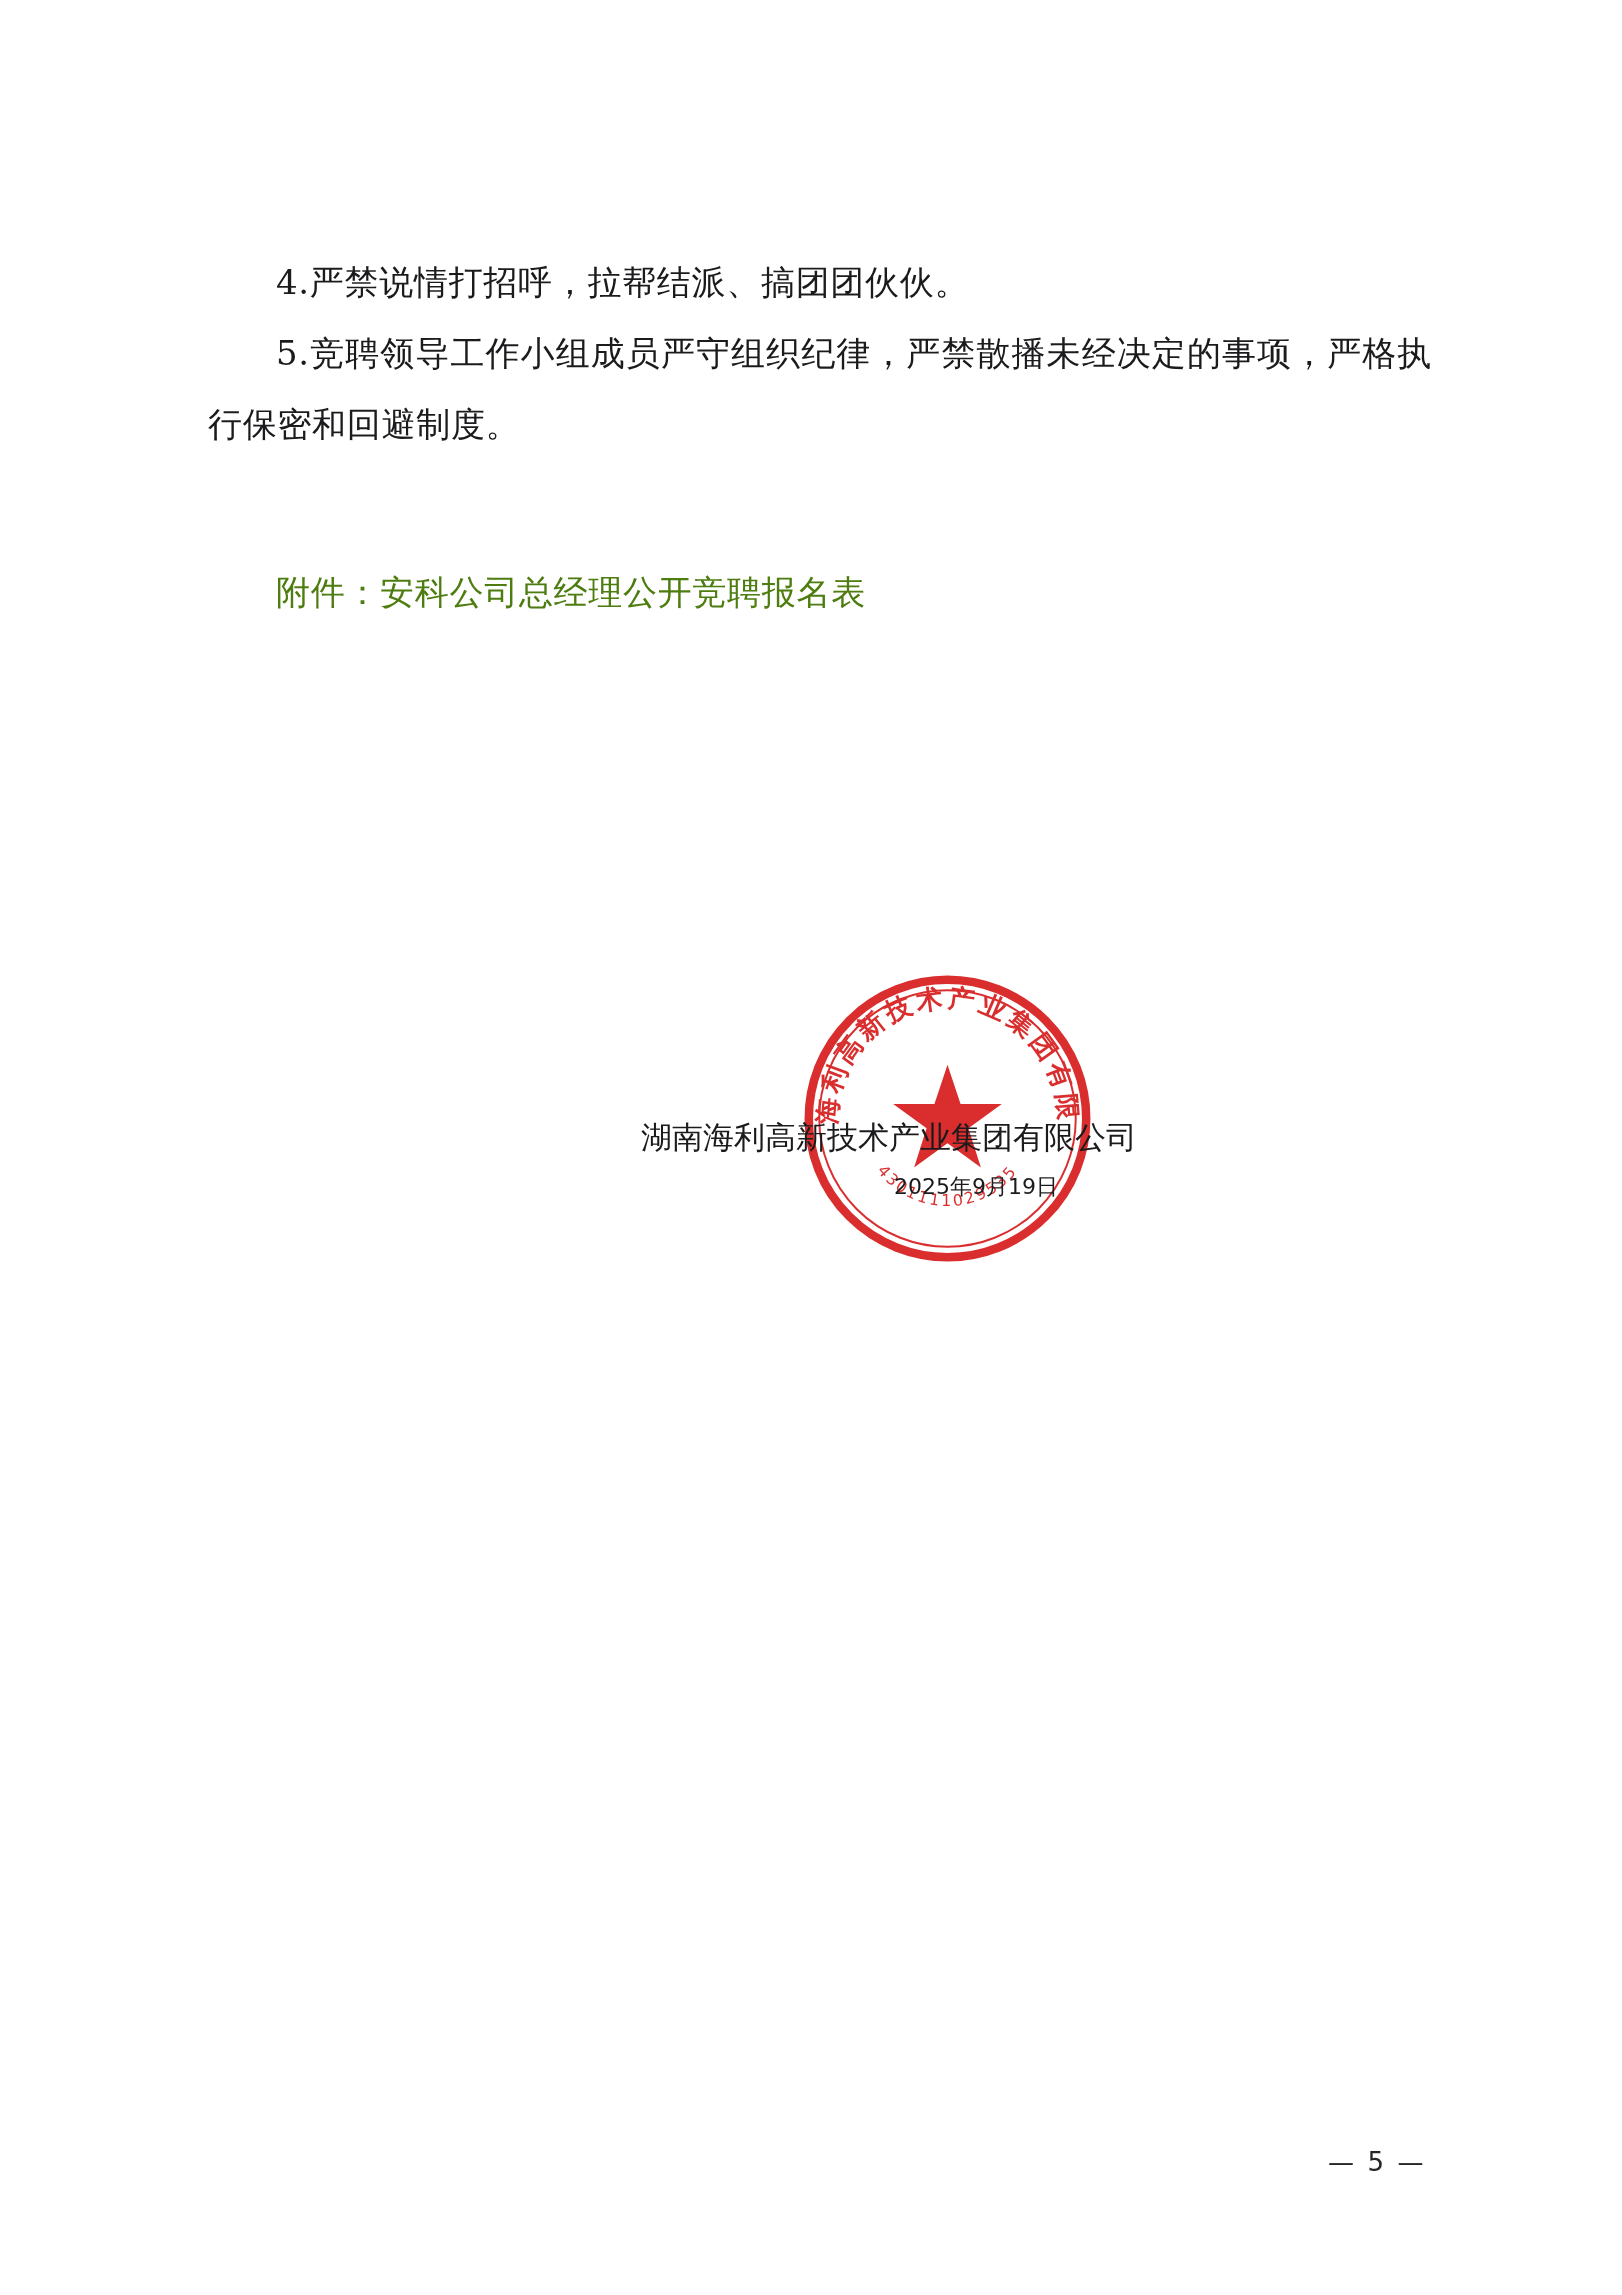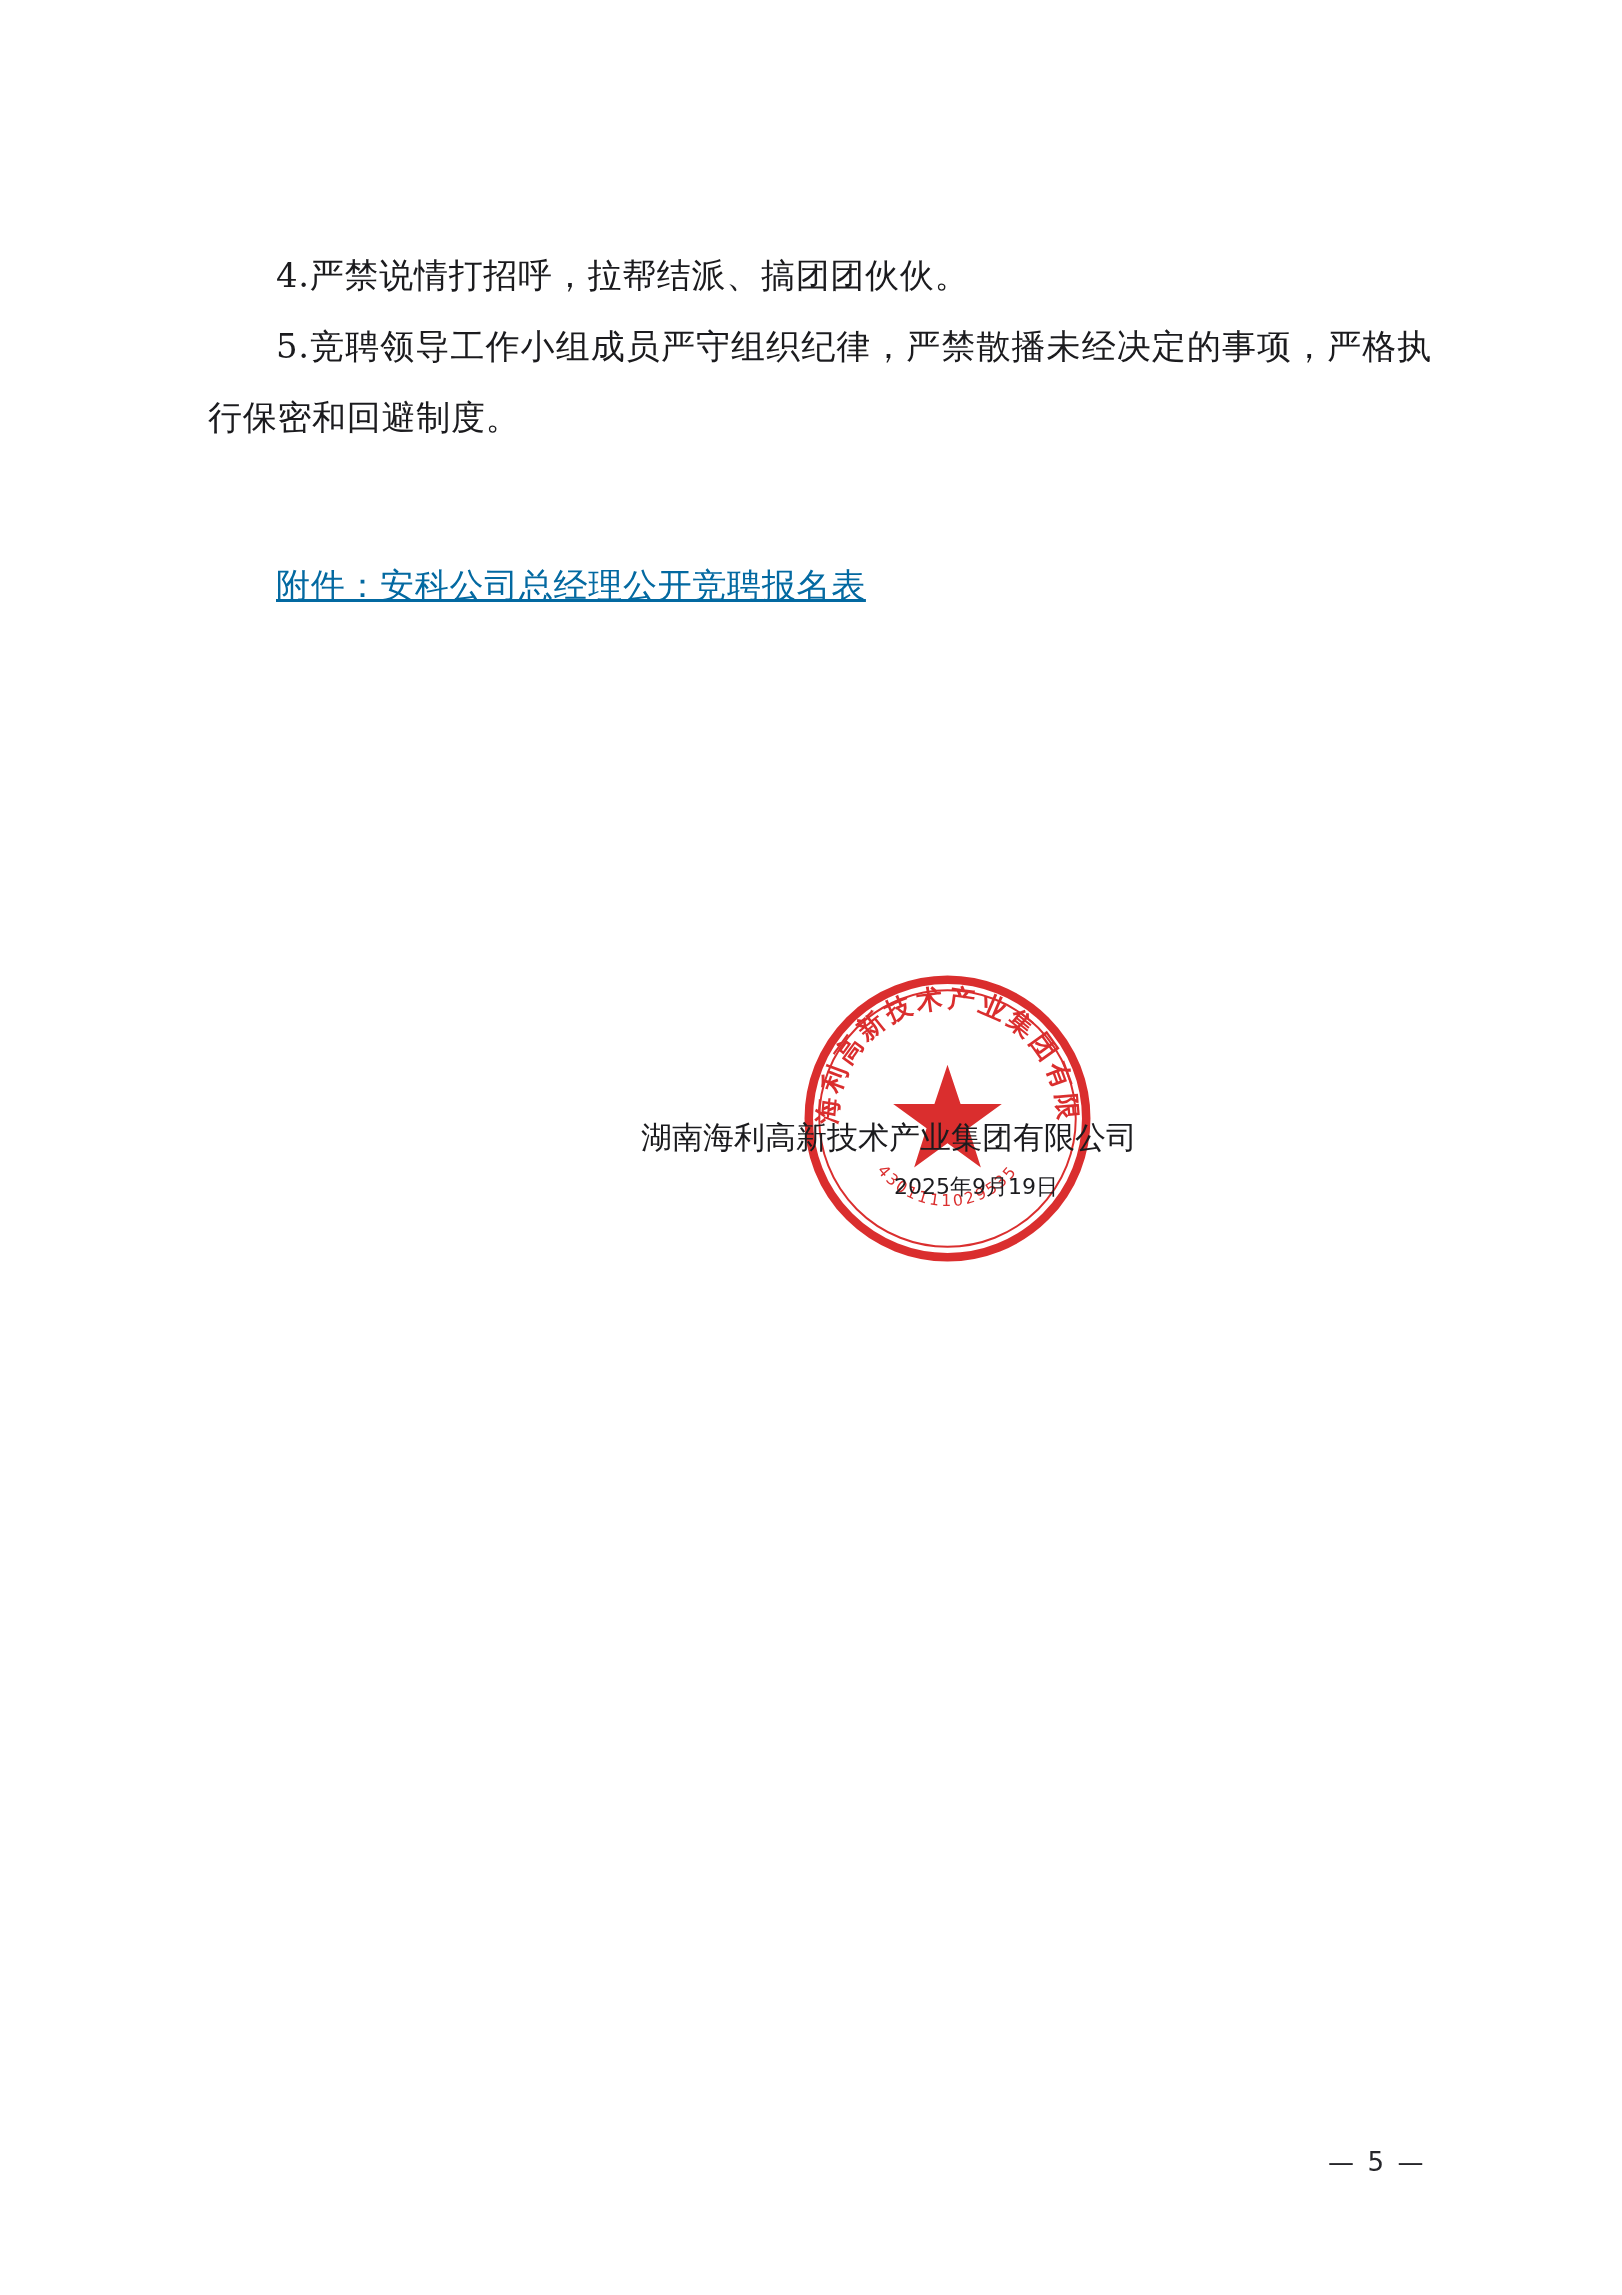--- a/index.html
+++ b/index.html
@@ -13,21 +13,21 @@
     height: 2295px;
     background: #ffffff;
     margin: 0 auto;
     overflow: hidden;
     font-family: "DejaVu Serif", serif;
     color: #17171a;
   }
   .content {
     position: absolute;
     left: 208px;
-    top: 240px;
+    top: 247px;
     width: 1224px;
   }
   .para {
     font-family: "DejaVu Serif", serif;
     font-size: 34px;
     line-height: 71px;
     letter-spacing: 0.7px;
     color: #1b1b1e;
     margin: 0 0 0 0;
     text-align: justify;
@@ -37,22 +37,21 @@
     text-indent: 68px;
   }
   .gap-med { height: 63px; }
 
   .attach {
     font-family: "DejaVu Serif", serif;
     font-size: 34px;
     line-height: 71px;
     letter-spacing: 0.7px;
     text-indent: 68px;
-    color: #0369a1;
-    text-decoration: underline;
+    color: #4d7c0f;
   }
 
   .sign-block {
     position: absolute;
     left: 641px;
     top: 1112px;
     width: 785px;
     text-align: left;
   }
   .sign-line {

